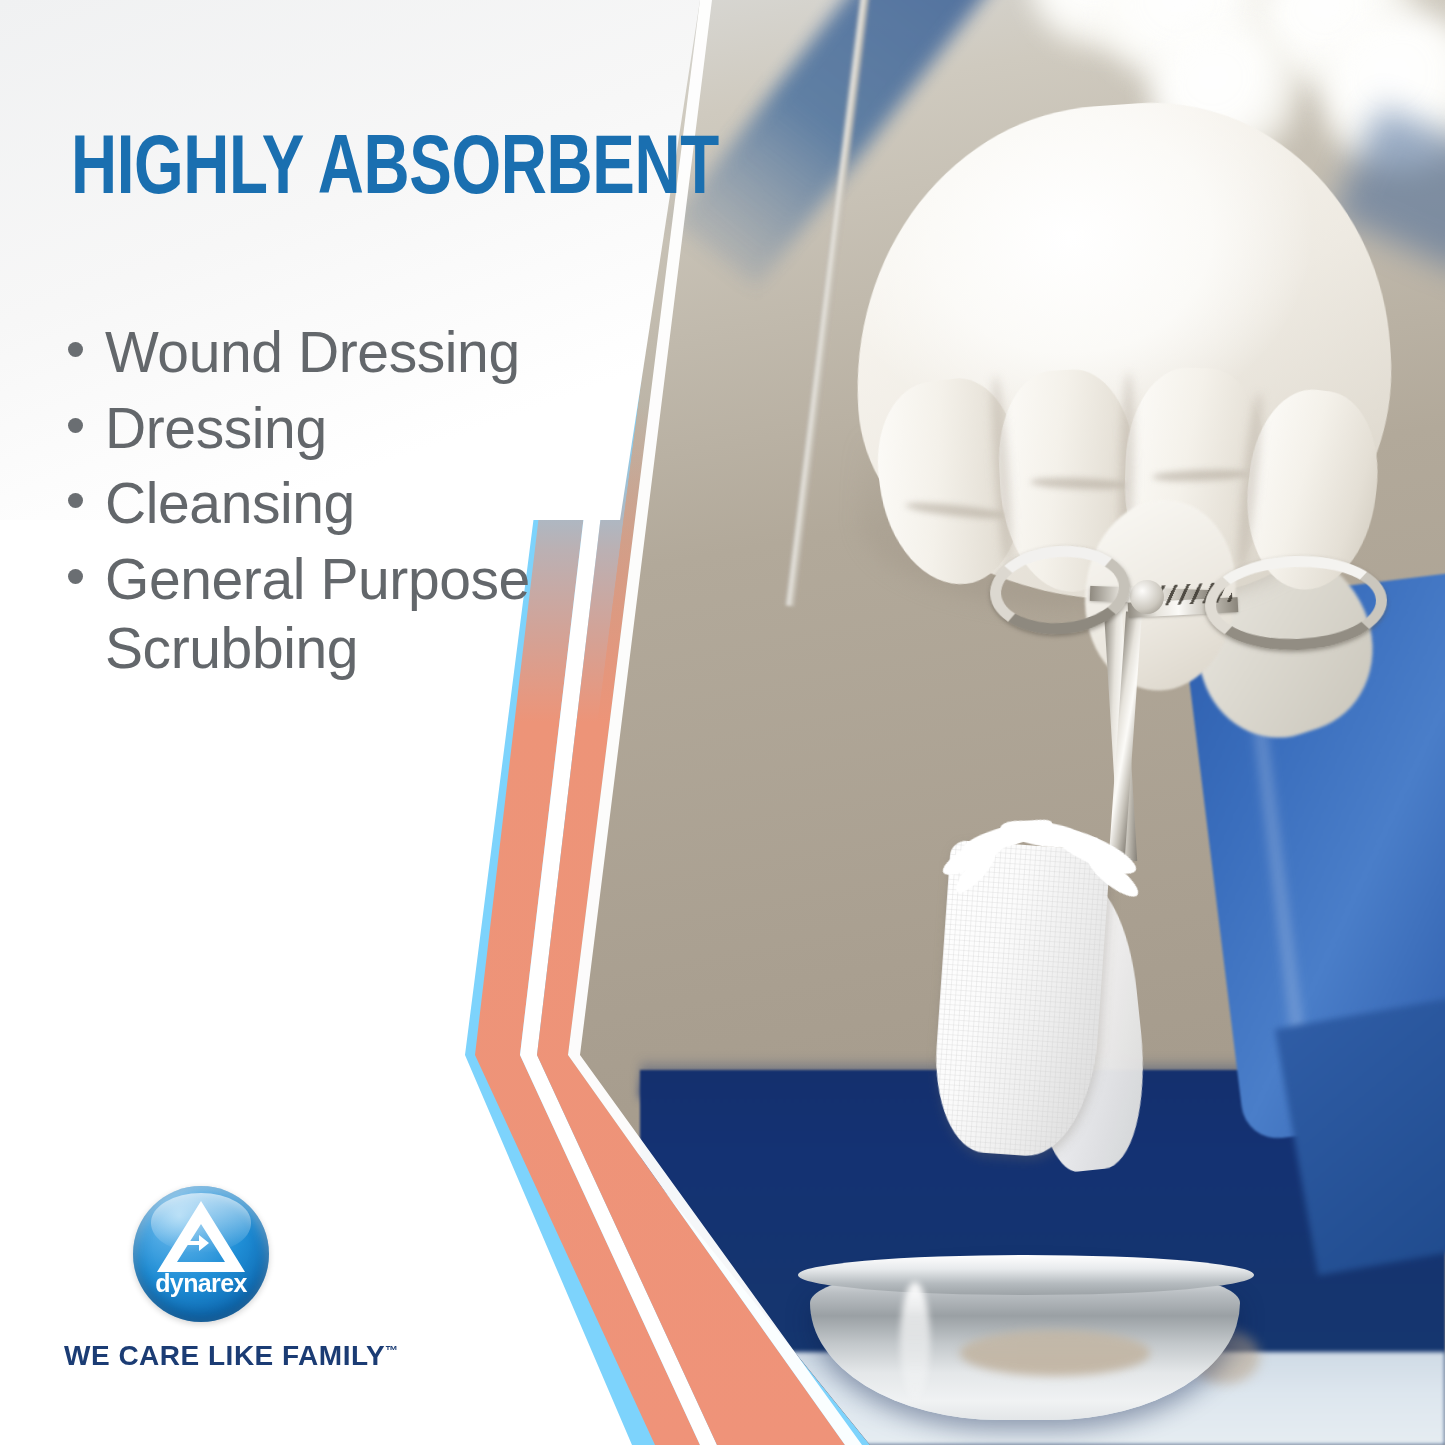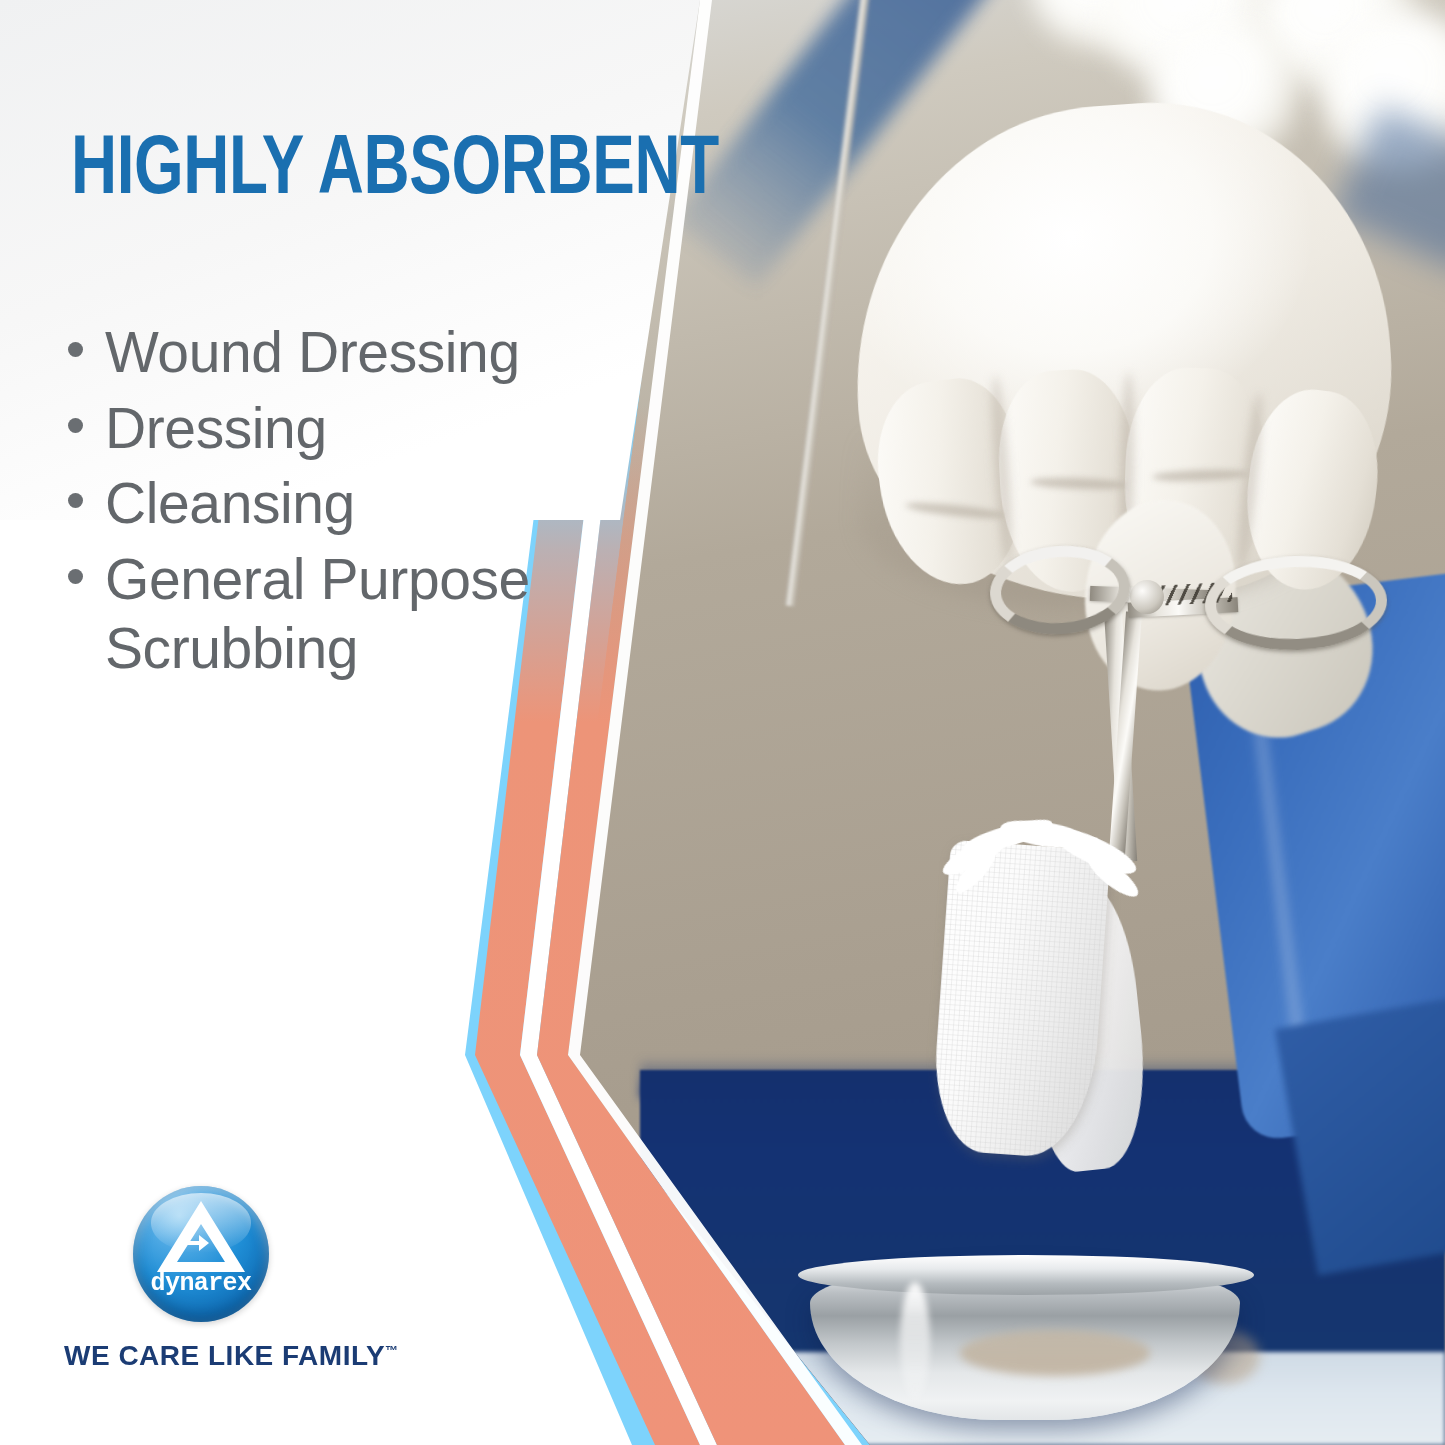--- a/index.html
+++ b/index.html
@@ -187,21 +187,21 @@
   .logo{position:absolute;left:64px;top:1186px;width:330px;}
   .badge{position:relative;width:136px;height:136px;border-radius:50%;margin:0 0 0 69px;
     background:
       radial-gradient(circle at 34% 22%,#8fcdf2 0%,#4ea9e4 22%,#1f8ed6 48%,#1374bd 72%,#0c5fa4 100%);
     box-shadow:inset 0 -7px 16px rgba(4,52,96,.5),inset 0 5px 12px rgba(255,255,255,.5),0 2px 6px rgba(0,0,0,.18);}
   .badge-gloss{position:absolute;left:13%;top:5%;width:74%;height:44%;border-radius:50%;
     background:linear-gradient(180deg,rgba(255,255,255,.62),rgba(255,255,255,0));}
   .badge svg{position:absolute;left:0;top:0;width:136px;height:136px;}
   .wordmark{position:absolute;left:0;top:83px;width:136px;text-align:center;
     font-size:25px;font-weight:700;color:#fff;letter-spacing:-.6px;
-    font-family:Liberation Mono, monospace;}
+    font-family:Liberation Sans, sans-serif;}
   .tagline{margin-top:18px;font-size:28px;font-weight:700;color:#1b3c74;
     letter-spacing:.5px;white-space:nowrap;}
   .tm{font-size:13px;vertical-align:super;letter-spacing:0;}
 </style>
 </head>
 <body>
 
 <div id="stage">
 
   <div class="photo-clip">

